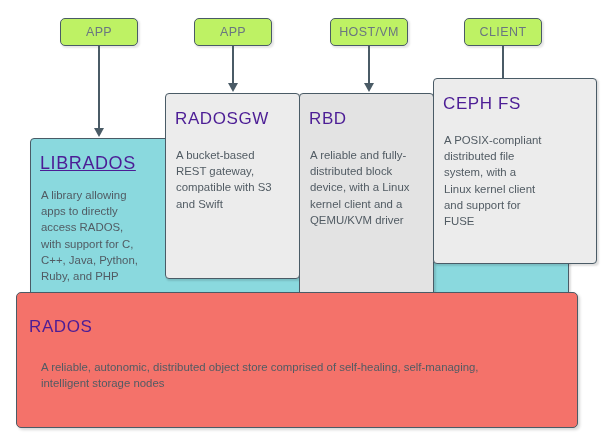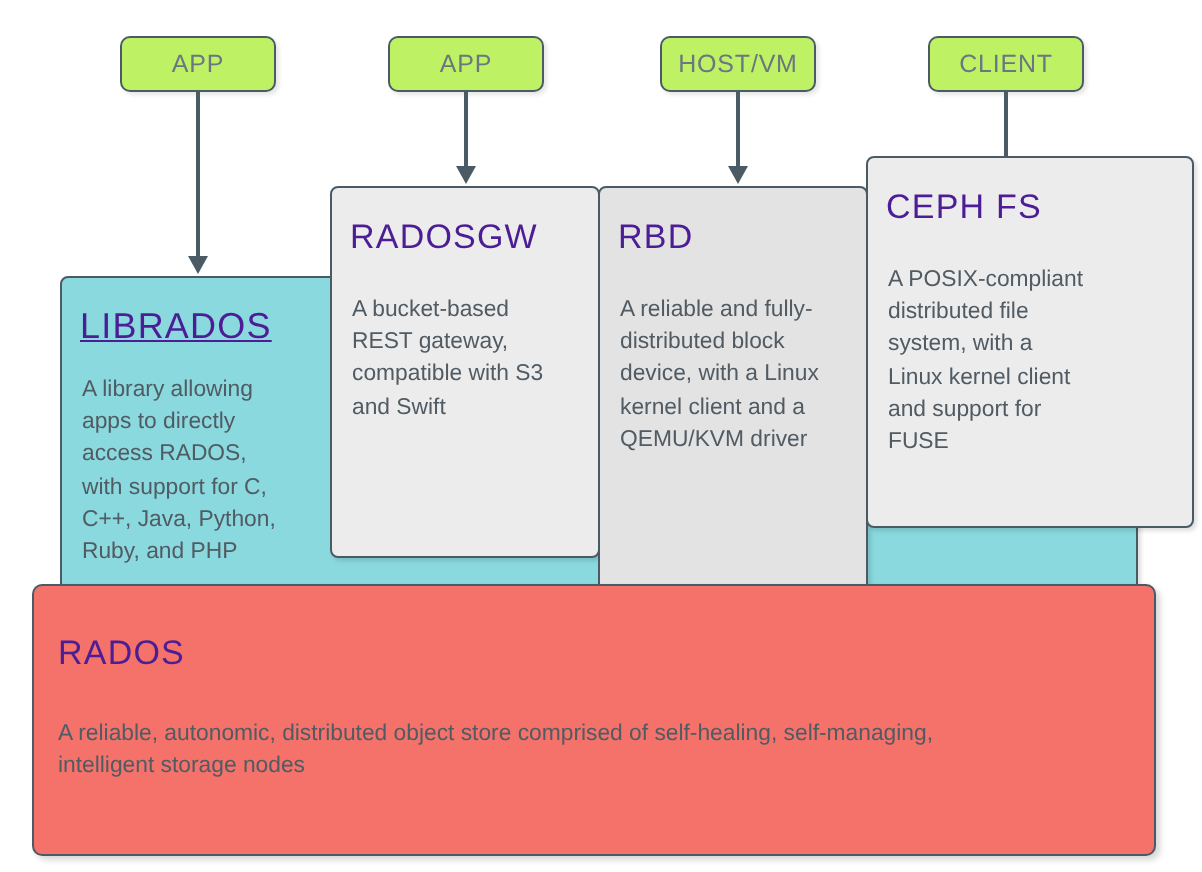--- a/index.html
+++ b/index.html
@@ -161,17 +161,17 @@
     <div class="layer-desc" style="left:10px; top:53px; width:122px;">A POSIX-compliant
 distributed file
 system, with a
 Linux kernel client
 and support for
 FUSE</div>
   </div>
 
   <div class="layer-box rados-box" style="left:16px; top:292px; width:562px; height:136px;">
     <div class="layer-title title-rados" style="left:12px; top:24px;">RADOS</div>
-    <div class="layer-desc" style="left:12px; top:66px; width:540px;">A reliable, autonomic, distributed object store comprised of self-healing, self-managing,
+    <div class="layer-desc" style="left:24px; top:66px; width:540px;">A reliable, autonomic, distributed object store comprised of self-healing, self-managing,
 intelligent storage nodes</div>
   </div>
 
 </div>
 
 </body></html>

